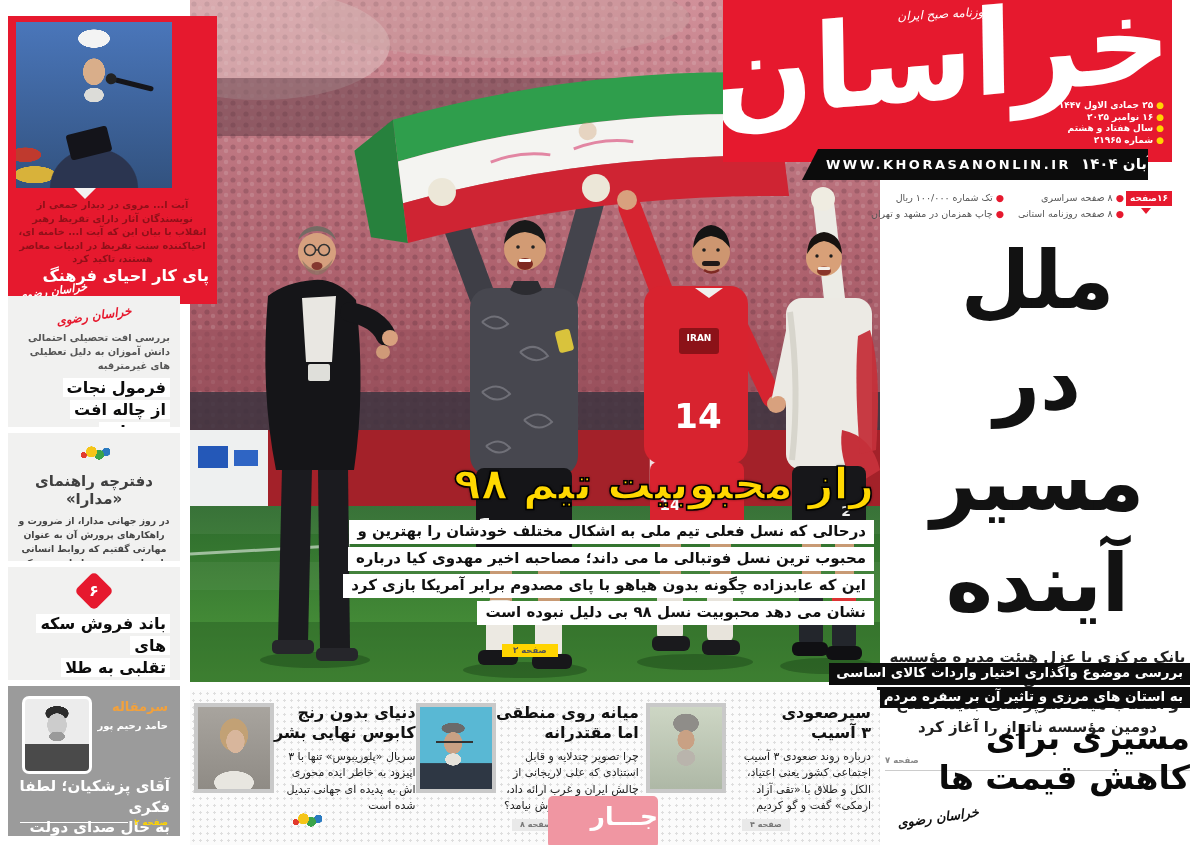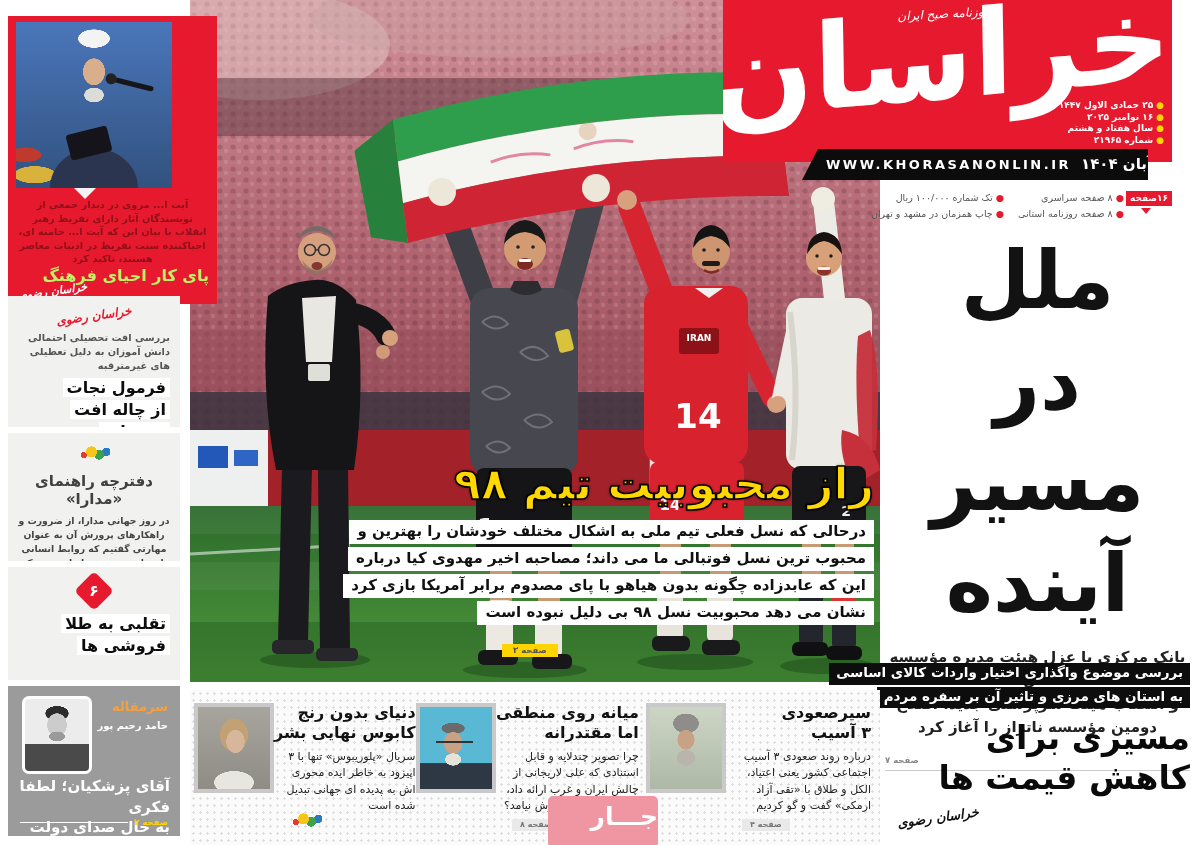--- a/index.html
+++ b/index.html
@@ -72,21 +72,21 @@
   .jar{position:absolute;left:358px;top:106px;width:110px;height:52px;background:#f096a2;border-radius:5px;color:#fff;
        font-size:25px;font-weight:bold;text-align:right;line-height:42px;z-index:3;}
   .jar:after{content:"";position:absolute;left:12px;bottom:-11px;border:9px solid transparent;border-top-color:#f096a2;border-bottom-width:0;}
 
   
   .sb{position:absolute;left:8px;width:172px;overflow:hidden;}
   .box1{top:16px;height:288px;background:#e6192e;padding-left:37px;}
   .clericwrap{position:absolute;left:8px;top:6px;width:156px;height:166px;}
   .notch{position:absolute;top:172px;left:66px;border:11px solid transparent;border-top:11px solid #f2f2f2;border-bottom-width:0;}
   .box1-kicker{position:absolute;top:182px;left:7px;right:7px;font-size:9.8px;font-weight:bold;color:#8f1019;text-align:center;line-height:13.6px;}
-  .box1-h{position:absolute;top:250px;left:8px;right:8px;color:#bef264;font-size:16px;font-weight:bold;text-align:right;line-height:20px;}
+  .box1-h{position:absolute;top:250px;left:8px;right:8px;color:#ffffff;font-size:16px;font-weight:bold;text-align:right;line-height:20px;}
   .box1-logo{position:absolute;left:10px;bottom:5px;}
 
   .graybox{background:#f1f1f0;}
   .box2{top:296px;height:131px;}
   .logo-center{text-align:center;margin-top:9px;}
   .box2-kicker{margin-top:7px;font-size:9.8px;color:#555;font-weight:bold;text-align:right;line-height:13.8px;padding:0 10px;}
   .hl{background:#fff;padding:0 4px;box-decoration-break:clone;}
   .box2-h{margin-top:5px;text-align:right;padding:0 10px;}
   .box2-h div, .box4-h div{font-size:16px;font-weight:bold;color:#0d0d0d;line-height:22px;}
 
@@ -411,20 +411,21 @@
     <div class="logo-center"><span class="zs"></span></div>
     <div class="box3-h">دفترچه راهنمای «مدارا»</div>
     <div class="box3-t">در روز جهانی مدارا، از ضرورت و راهکارهای پرورش آن به عنوان مهارتی گفتیم که روابط انسانی مان را عمیق تر و پایدارتر می کند</div>
   </div>
 
   <div class="sb graybox box4">
     <div class="diamond">
       <span>۶</span>
     </div>
     <div class="box4-h">
+      <div><span class="hl">باند فروش سکه های</span></div>
       <div><span class="hl">تقلبی به طلا فروشی ها</span></div>
 
     </div>
   </div>
 
   <div class="sb box5">
     <div class="ed-label">سرمقاله</div>
     <div class="ed-author">حامد رحیم پور</div>
     <div class="ed-photo">
         <div class="pfill p-editor"></div>

